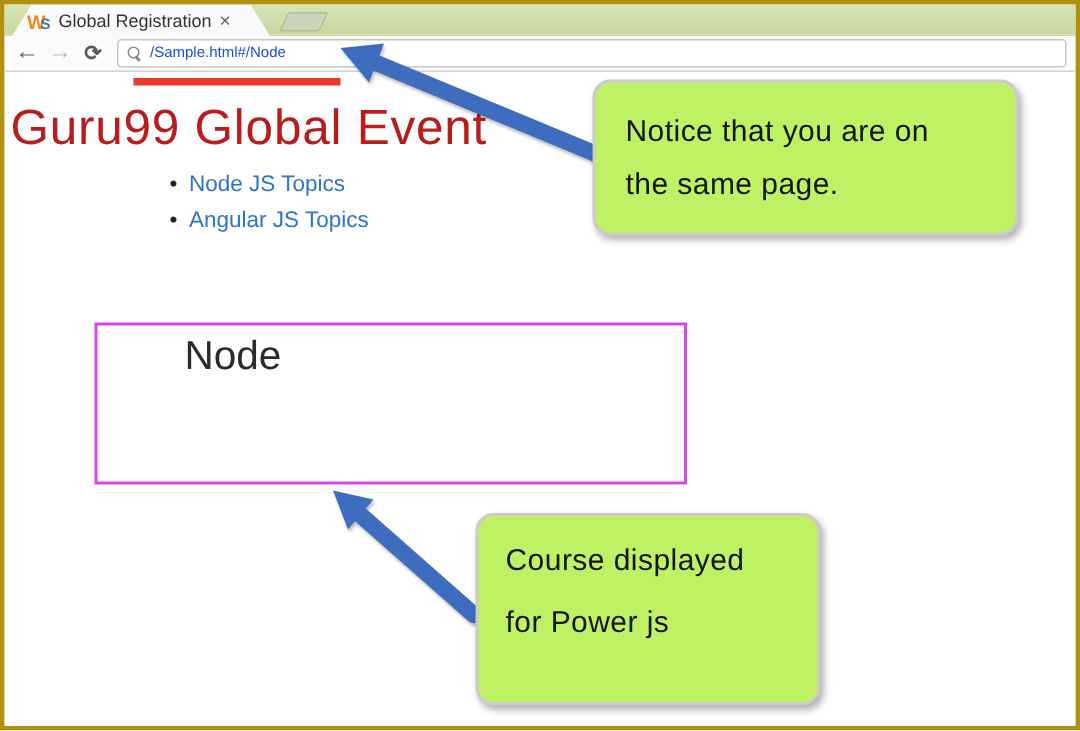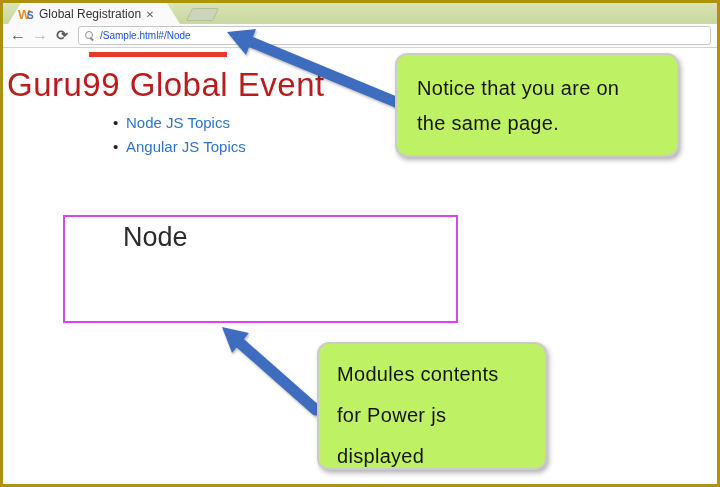--- a/index.html
+++ b/index.html
@@ -106,23 +106,22 @@
       <div class="node-box">
         <div class="node-heading">Node</div>
       </div>
 
       <div class="callout callout-1">
         <div>Notice that you are on</div>
         <div>the same page.</div>
       </div>
 
       <div class="callout callout-2">
-        <div>Modules contents</div>
+        <div>Course displayed</div>
         <div>for Power js</div>
-        <div>displayed</div>
       </div>
     </div>
 
     <svg class="arrow-layer" viewBox="0 0 714 481">
       <g>
         <line x1="417" y1="109" x2="248" y2="39" stroke-width="11" stroke-linecap="round" stroke="#3e6dc0"></line>
         <polygon points="224,29 253,26 243,52" fill="#3e6dc0"></polygon>
       </g>
       <g>
         <line x1="313" y1="407" x2="237" y2="340" stroke-width="11" stroke-linecap="round" stroke="#3e6dc0"></line>

